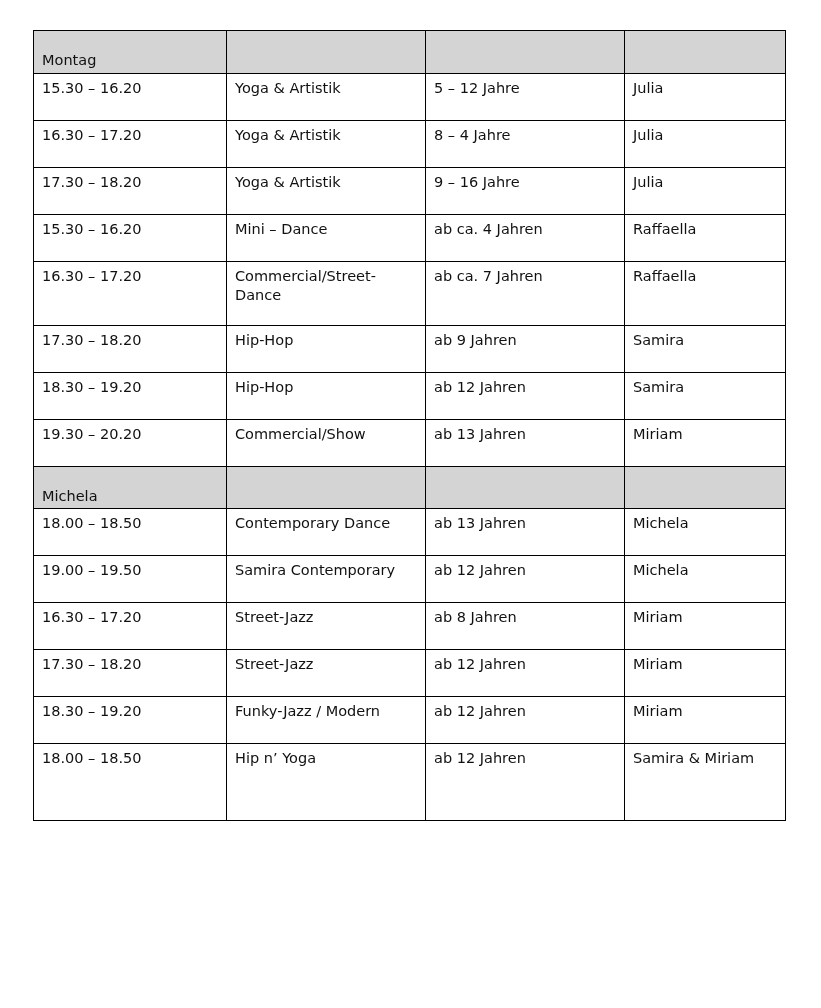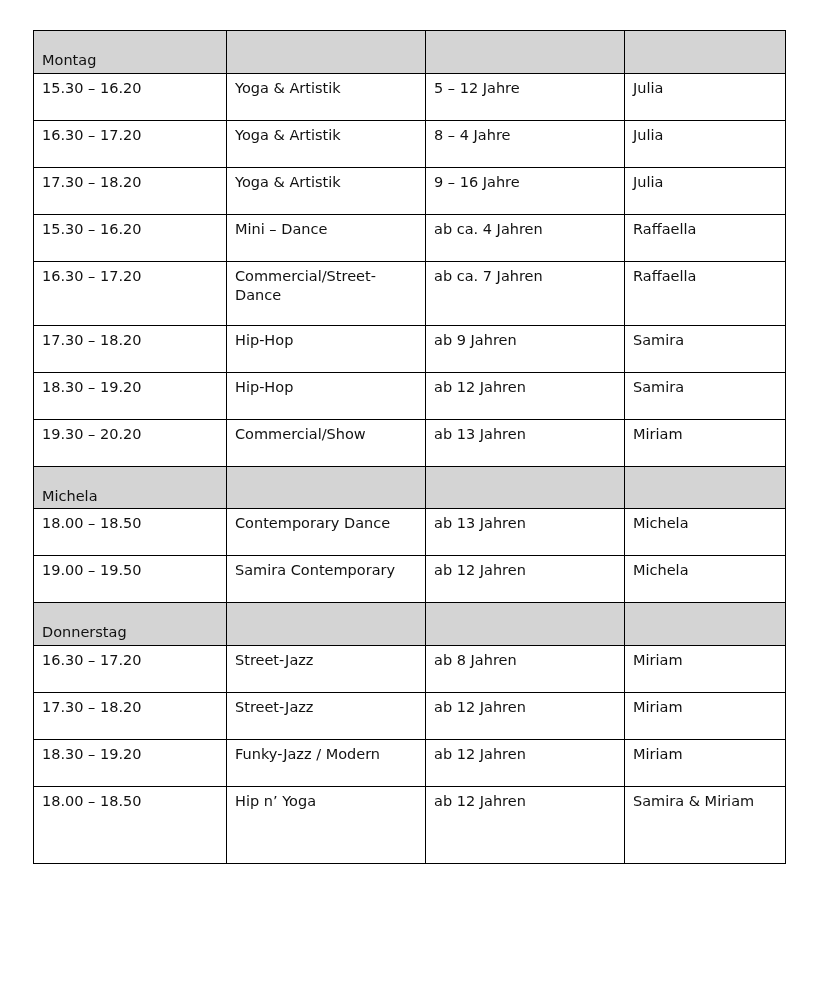--- a/index.html
+++ b/index.html
@@ -131,26 +131,20 @@
         <td>ab 13 Jahren</td>
         <td>Michela</td>
       </tr>
       <tr class="entry-row">
         <td>19.00 – 19.50</td>
         <td>Samira Contemporary</td>
         <td>ab 12 Jahren</td>
         <td>Michela</td>
       </tr>
 
-      <tr class="day-row">
-        <td class="day-name">Donnerstag</td>
-        <td></td>
-        <td></td>
-        <td></td>
-      </tr>
       <tr class="entry-row">
         <td>16.30 – 17.20</td>
         <td>Street-Jazz</td>
         <td>ab 8 Jahren</td>
         <td>Miriam</td>
       </tr>
       <tr class="entry-row">
         <td>17.30 – 18.20</td>
         <td>Street-Jazz</td>
         <td>ab 12 Jahren</td>

